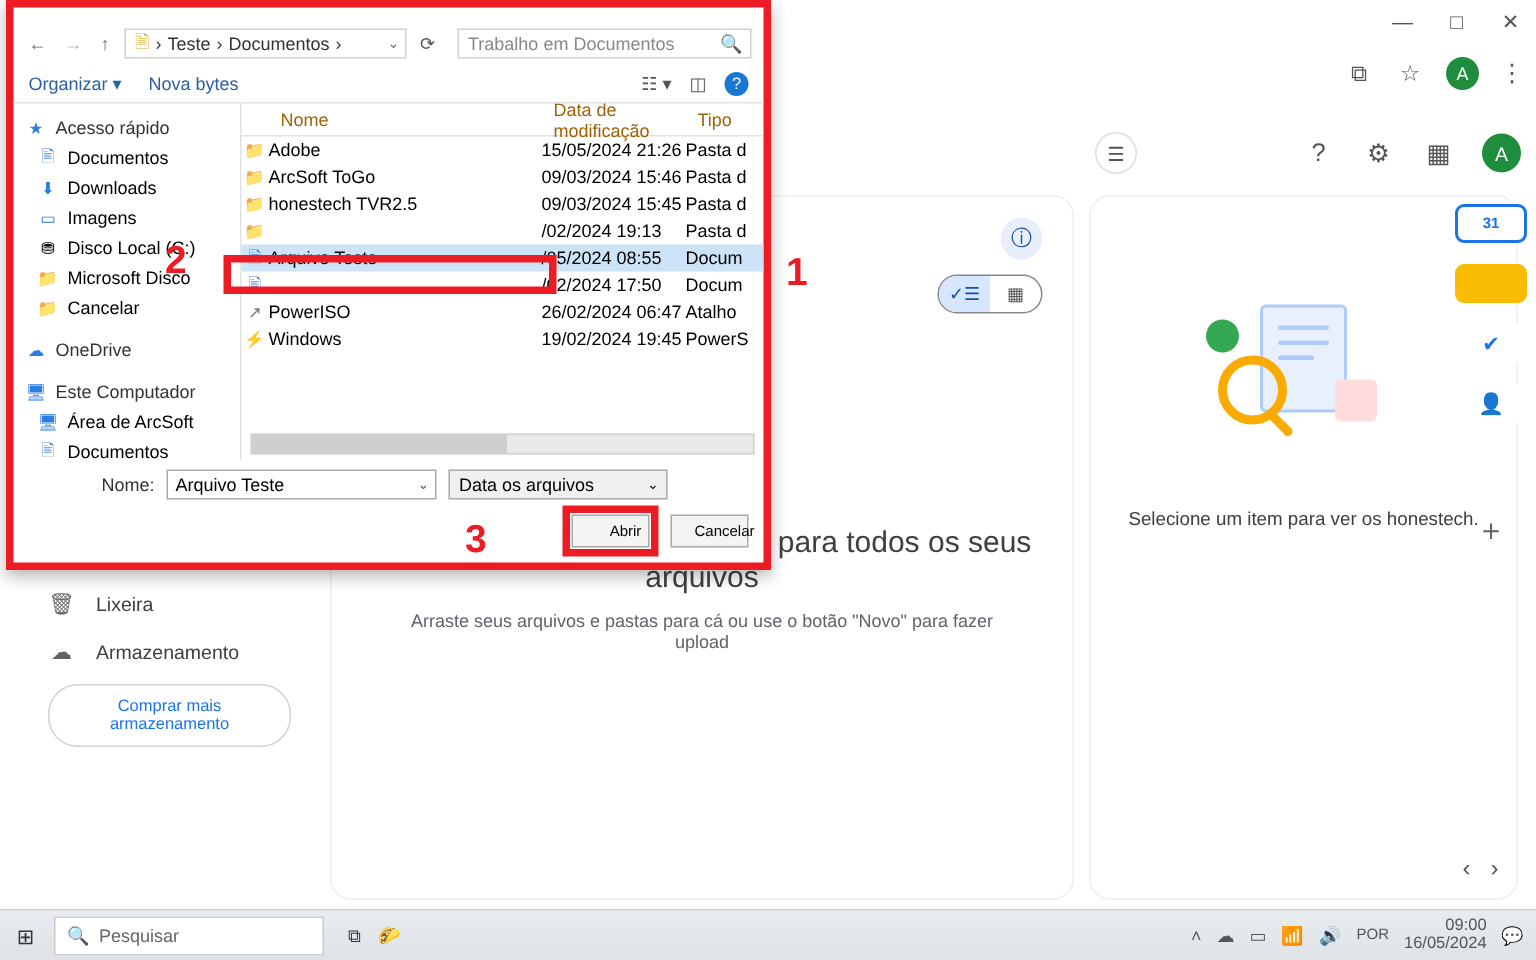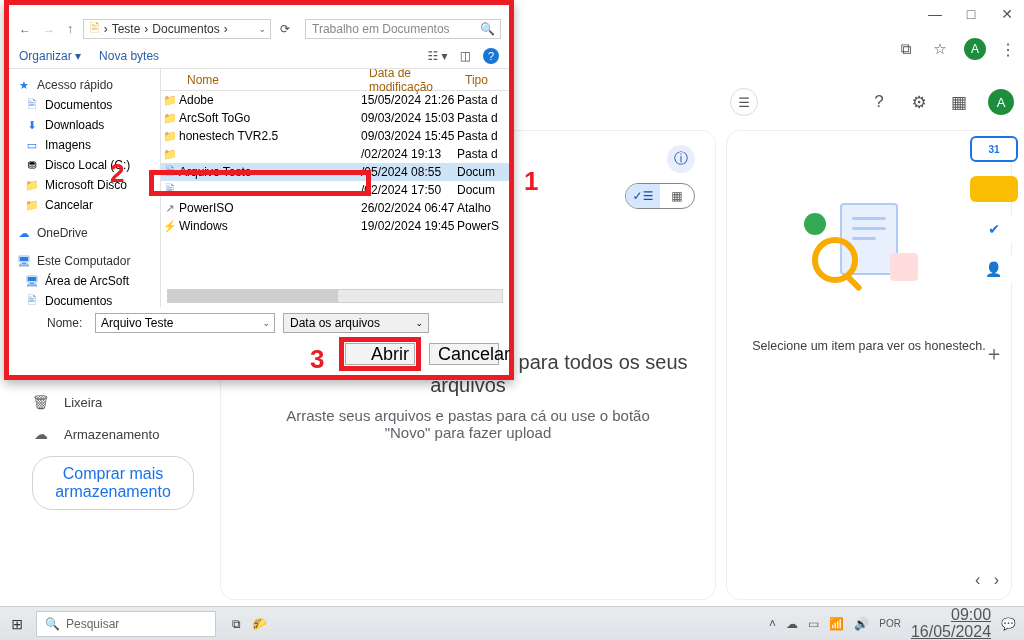--- a/index.html
+++ b/index.html
@@ -23,30 +23,30 @@
 
   
   .drive-main { position:absolute; top:130px; left:220px; right:308px; bottom:40px; background:#fff; border:1px solid #eee; border-radius:14px; padding:12px 16px; }
   .viewswitch { position:absolute; top:52px; right:20px; display:flex; border:1px solid #888; border-radius:18px; overflow:hidden; }
   .vs-half { width:34px; height:24px; display:flex; align-items:center; justify-content:center; font-size:12px; color:#555;}
   .vs-half.active { background:#d7e6ff; color:#174ea6;}
   .info-badge { position:absolute; top:14px; right:20px; width:28px; height:28px; border-radius:50%; background:#e8eefb; color:#174ea6; display:flex; align-items:center; justify-content:center; font-size:14px; }
 
   .hero { position:absolute; top:220px; left:0; right:0; text-align:center; }
   .hero h2 { margin:0 0 10px; font-weight:400; font-size:20px; color:#3c4043; }
-  .hero p { margin:0 auto; max-width:400px; font-size:15px; color:#5f6368; }
+  .hero p { margin:0 auto; max-width:400px; font-size:12px; color:#5f6368; }
 
   .illus { position:absolute; top:90px; left:50%; transform:translateX(-50%); width:160px; height:120px; }
 
   
   .drive-side { position:absolute; top:386px; left:18px; width:190px; }
   .ds-item { display:flex; align-items:center; gap:14px; height:32px; color:#3c4043; font-size:13px; padding-left:14px;}
   .ds-icon { width:18px; text-align:center; color:#5f6368; font-size:14px;}
   .storage { font-size:12px; color:#5f6368; padding:10px 14px;}
-  .buy-btn { margin:6px 14px; padding:8px 16px; border:1px solid #cfd2d6; border-radius:20px; text-align:center; font-size:16px; color:#1a73e8; background:#fff;}
+  .buy-btn { margin:6px 14px; padding:8px 16px; border:1px solid #cfd2d6; border-radius:20px; text-align:center; font-size:11px; color:#1a73e8; background:#fff;}
 
   
   .detail { position:absolute; top:130px; right:12px; width:286px; bottom:40px; background:#fff; border:1px solid #eee; border-radius:14px; padding:12px; }
   .detail .close { position:absolute; top:10px; right:12px; font-size:16px; color:#555;}
   .detail-illus { margin:60px auto 8px; width:150px; height:120px; position:relative;}
   .detail-txt { text-align:center; font-size:12.5px; color:#3c4043; margin-top:16px;}
   .panel-tab { position:absolute; bottom:10px; right:12px; display:flex; align-items:center; gap:2px; color:#555;}
   .addon { position:absolute; right:6px; width:48px; height:26px; border-radius:6px; display:flex; align-items:center; justify-content:center; font-size:14px; }
   .addon.cal { top:136px; background:#fff; color:#1a73e8; border:2px solid #1a73e8; font-size:10px; font-weight:bold;}
   .addon.keep { top:176px; background:#fbbc04;}
@@ -54,21 +54,21 @@
   .addon.contacts { top:256px; background:#fff; color:#1a73e8;}
   .addon.plus { top:340px; color:#5f6368; font-size:20px;}
 
   
   .taskbar { position:absolute; bottom:0; left:0; right:0; height:34px; background:linear-gradient(#e8ecef,#dfe3e7); border-top:1px solid #c8ccd0; display:flex; align-items:center; font-size:12px; color:#333;}
   .start { width:34px; height:34px; display:flex; align-items:center; justify-content:center; font-size:14px;}
   .searchbox { display:flex; align-items:center; gap:6px; background:#fff; height:26px; padding:0 8px; border:1px solid #c8ccd0; width:180px; margin-left:2px;}
   .tb-sep { width:10px;}
   .tb-app { display:flex; align-items:center; gap:6px; padding:0 8px; height:28px; background:#f2f4f6; border:1px solid #c8ccd0; margin-left:6px; max-width:160px; white-space:nowrap; overflow:hidden;}
   .tray { margin-left:auto; display:flex; align-items:center; gap:10px; padding-right:8px; color:#555;}
-  .clock { text-align:right; line-height:1.05; font-size:16px;text-decoration:underline; }
+  .clock { text-align:right; line-height:1.05; font-size:11px; }
 
   
   .dlgwrap { position:absolute; top:0; left:4px; width:510px; height:380px; border:5px solid #ed1c24; background:#fff; box-shadow:0 4px 10px rgba(0,0,0,.3); }
   .dlg-titlebar { height:10px; }
   .dlg-nav { height:28px; display:flex; align-items:center; gap:8px; padding:0 8px; font-size:12px; color:#333;}
   .nav-arrow { color:#666; padding:0 2px;}
   .path { display:flex; align-items:center; gap:4px; border:1px solid #cfcfcf; height:20px; padding:0 6px; flex:0 0 auto; width:188px; position:relative;}
   .path .drop { position:absolute; right:4px; font-size:9px; color:#666;}
   .path .refresh { position:absolute; right:-20px; font-size:12px; color:#555;}
   .dlg-search { margin-left:26px; flex:1; border:1px solid #cfcfcf; height:20px; display:flex; align-items:center; padding:0 6px; color:#888; position:relative;}
@@ -96,26 +96,26 @@
   .fp-row .nm { width:182px; padding-left:0;}
   .fp-row .dt { width:96px;}
   .fp-row .tp { flex:1;}
   .fp-scroll { position:absolute; left:6px; right:6px; bottom:4px; height:14px; background:#e9e9e9; border:1px solid #d0d0d0;}
   .fp-thumb { position:absolute; left:0; top:0; bottom:0; width:170px; background:#cfcfcf;}
 
   .name-highlight { position:absolute; left:140px; top:165px; width:222px; height:26px; border:5px solid #ed1c24;}
 
   .dlg-footer { padding:4px 10px 8px; }
   .foot-row { display:flex; align-items:center; gap:8px; font-size:12px; margin-top:2px;}
-  .foot-label { width:40px; color:#333; margin-left:28px;}
+  .foot-label { width:40px; text-align:right; color:#333; margin-left:44px;}
   .foot-input { border:1px solid #aaa; height:20px; width:180px; padding:0 5px; display:flex; align-items:center; position:relative;}
   .foot-input .dd { position:absolute; right:4px; font-size:9px; color:#555;}
   .filter-sel { border:1px solid #aaa; height:20px; width:146px; padding:0 6px; display:flex; align-items:center; position:relative; background:#eef0f2;}
   .filter-sel .dd { position:absolute; right:5px; font-size:9px;}
-  .dlg-btn { width:70px; height:22px; border:1px solid #aaa; background:#f4f4f4; display:flex; align-items:center; justify-content:center; font-size:18px;padding-left:20px;}
+  .dlg-btn { width:52px; height:22px; border:1px solid #aaa; background:#f4f4f4; display:flex; align-items:center; justify-content:center; font-size:10px;padding-left:20px;}
   .open-wrap { border:5px solid #ed1c24; padding:1px; margin-left:auto }
   .btn-row { display:flex; gap:8px; justify-content:flex-end; margin-top:4px; align-items:center;}
 
   .callout { position:absolute; font-weight:800; font-size:26px; color:#ed1c24; }
   .co1 { top:166px; left:524px;}
   .co2 { top:158px; left:110px;}
   .co3 { top:344px; left:310px;}
 
   
   .ill-doc { position:absolute; width:58px; height:72px; background:#e8f0fe; border:2px solid #aecbfa; border-radius:4px; }
@@ -297,21 +297,21 @@
       <div id="file-rows">
           <div class="fp-row">
             <span class="ic folder-ic">📁</span>
             <span class="nm">Adobe</span>
             <span class="dt">15/05/2024 21:26</span>
             <span class="tp">Pasta d</span>
           </div>
           <div class="fp-row">
             <span class="ic folder-ic">📁</span>
             <span class="nm">ArcSoft ToGo</span>
-            <span class="dt">09/03/2024 15:03</span>
+            <span class="dt">09/03/2024 15:46</span>
             <span class="tp">Pasta d</span>
           </div>
           <div class="fp-row">
             <span class="ic folder-ic">📁</span>
             <span class="nm">honestech TVR2.5</span>
             <span class="dt">09/03/2024 15:45</span>
             <span class="tp">Pasta d</span>
           </div>
           <div class="fp-row">
             <span class="ic folder-ic">📁</span>

